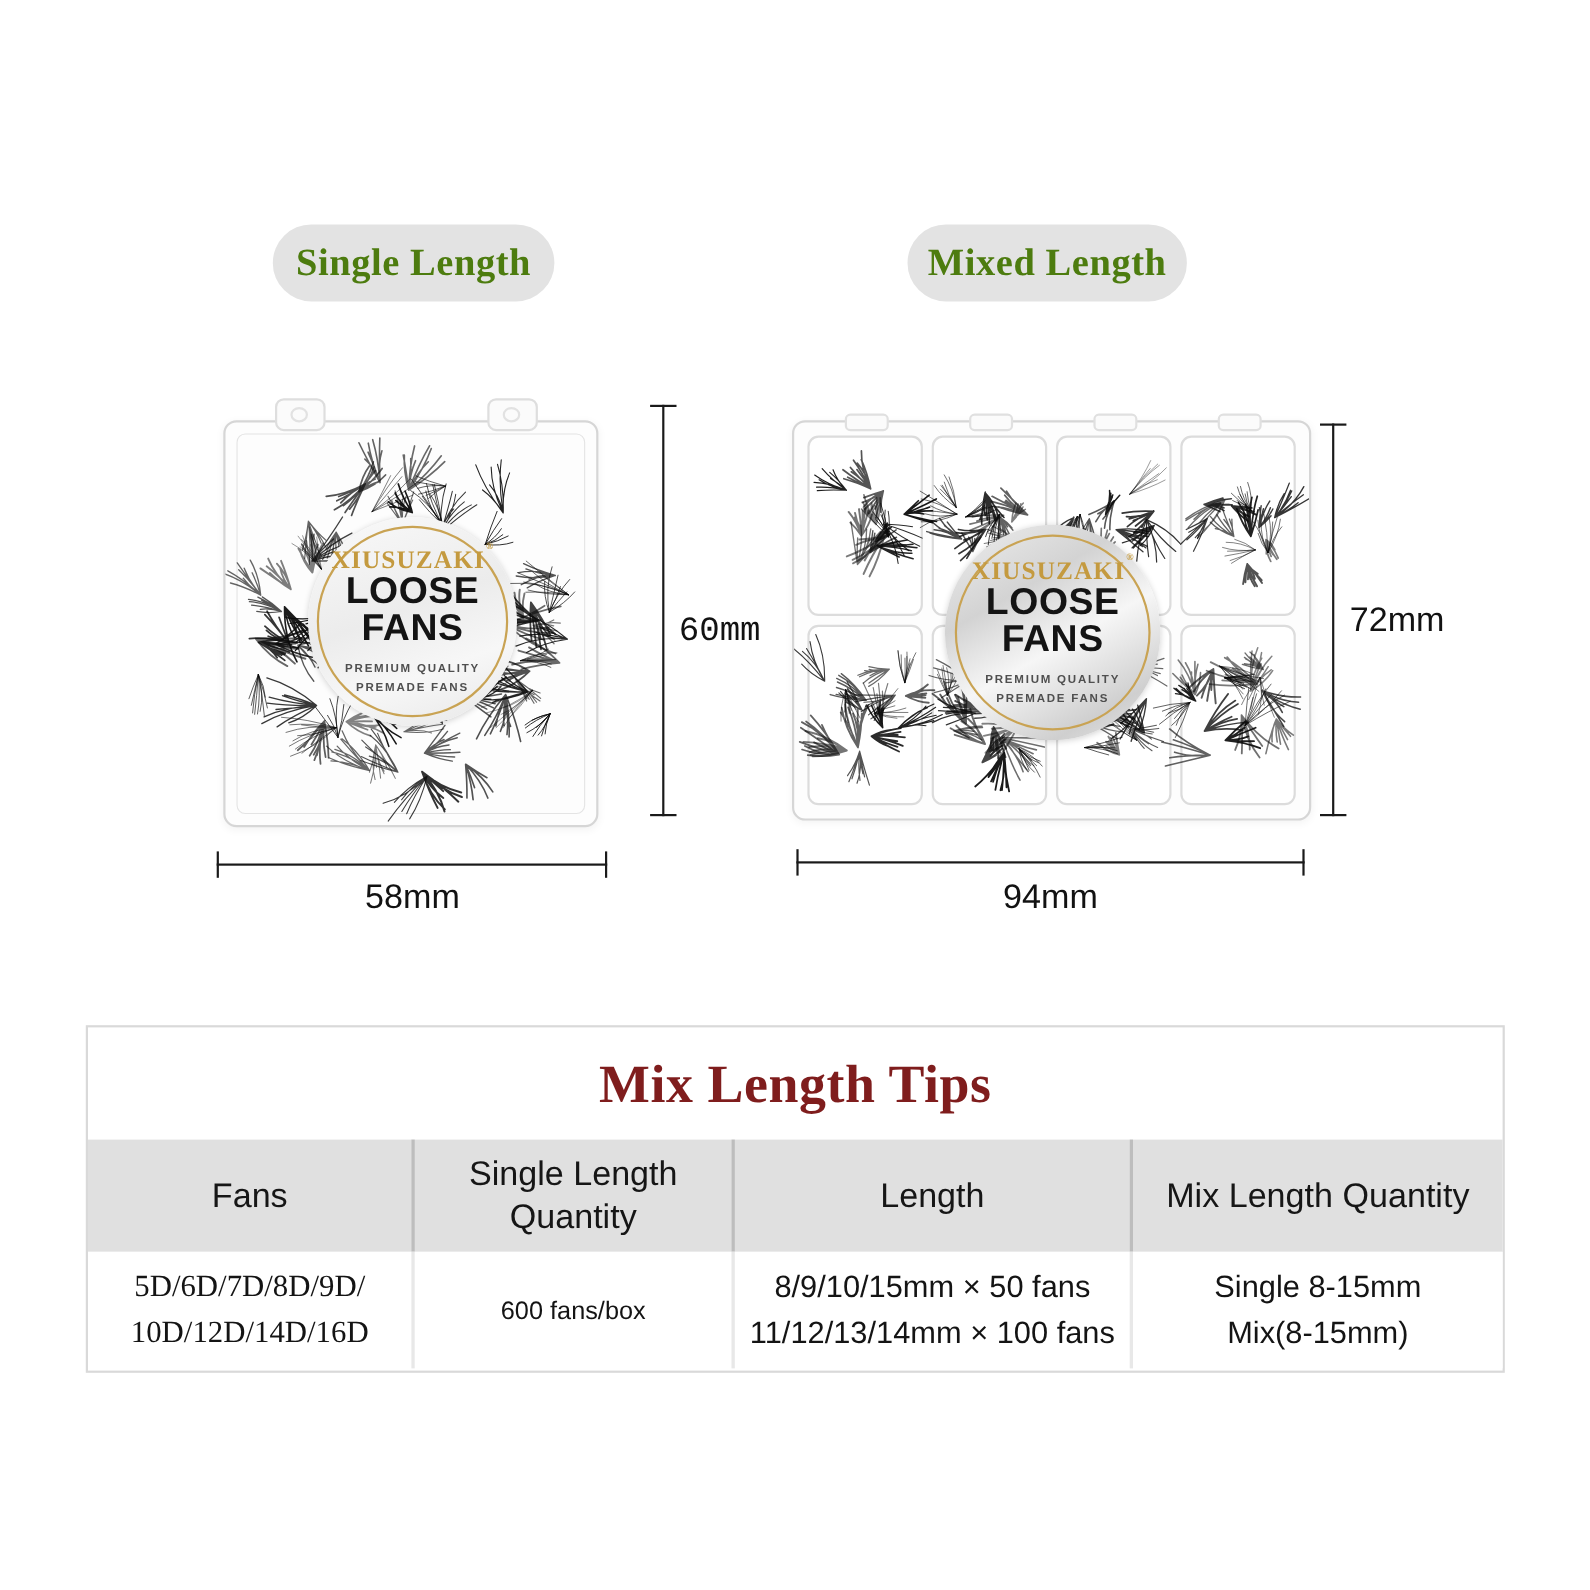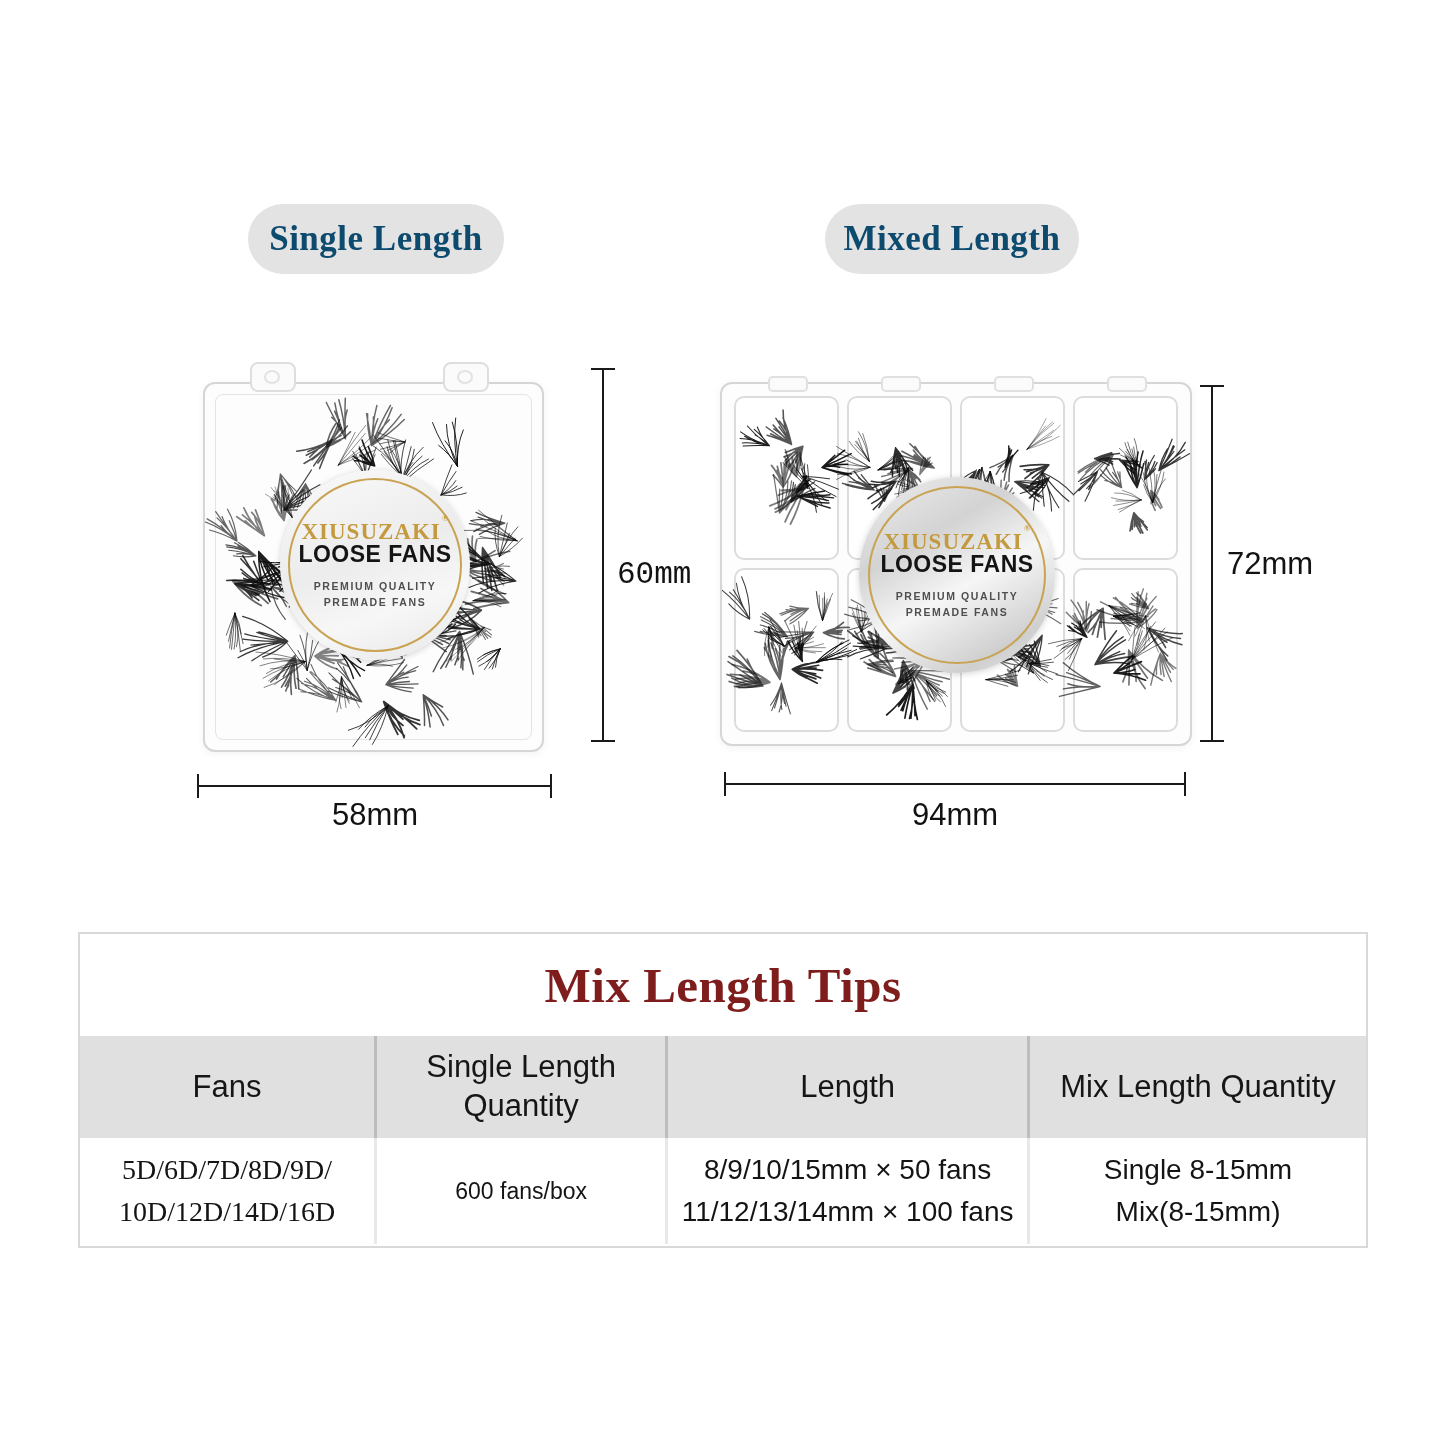--- a/index.html
+++ b/index.html
@@ -4,21 +4,21 @@
 <style>
   html,body{margin:0;padding:0;background:#fff;}
   .stage{
     position:relative;width:1445px;height:1445px;background:#ffffff;overflow:hidden;
     font-family:"Liberation Sans",sans-serif;color:#111;
   }
   
   .pill{
     position:absolute;height:70px;border-radius:35px;background:#e3e3e3;
     display:flex;align-items:center;justify-content:center;
-    font-family:"Liberation Serif",serif;font-weight:bold;font-size:35px;color:#0c4a6e;
+    font-family:"Liberation Serif",serif;font-weight:bold;font-size:35px;color:#4d7c0f;
     letter-spacing:.5px;
   }
   .pill.single{left:248px;top:204px;width:256px;}
   .pill.mixed{left:825px;top:204px;width:254px;}
 
   
   .pbox{
     position:absolute;background:#fdfdfd;border:2px solid #d6d6d6;border-radius:12px;
     box-shadow:0 2px 8px rgba(0,0,0,.05);
   }
@@ -64,21 +64,21 @@
     background:linear-gradient(150deg,#efefef 0%,#d3d3d3 32%,#f6f6f6 55%,#cfcfcf 82%,#e9e9e9 100%);
   }
   .mixed-box .round-label .ring{inset:9px;}
   .brand{
     font-family:"Liberation Serif",serif;font-weight:bold;color:#c49a3f;
     font-size:23px;letter-spacing:1px;line-height:1;position:relative;
   }
   .brand sup{font-size:9px;position:relative;top:-9px;left:1px;}
   .prodname{
     font-family:"Liberation Sans",sans-serif;font-weight:bold;color:#141414;
-    font-size:23px;letter-spacing:.5px;line-height:1;
+    font-size:34px;letter-spacing:.5px;line-height:1;
   }
   .sublines{margin-top:12px;font-size:10.5px;color:#4f4f4f;letter-spacing:1.6px;line-height:1.55;font-weight:bold;}
 
   
   .dim-v{position:absolute;width:2px;background:#1a1a1a;}
   .dim-v .cap{position:absolute;left:-11px;width:24px;height:2px;background:#1a1a1a;}
   .dim-v .cap.top{top:0;} .dim-v .cap.bot{bottom:0;}
   .dim-h{position:absolute;height:2px;background:#1a1a1a;}
   .dim-h .cap{position:absolute;top:-11px;width:2px;height:24px;background:#1a1a1a;}
   .dim-h .cap.left{left:0;} .dim-h .cap.right{right:0;}

